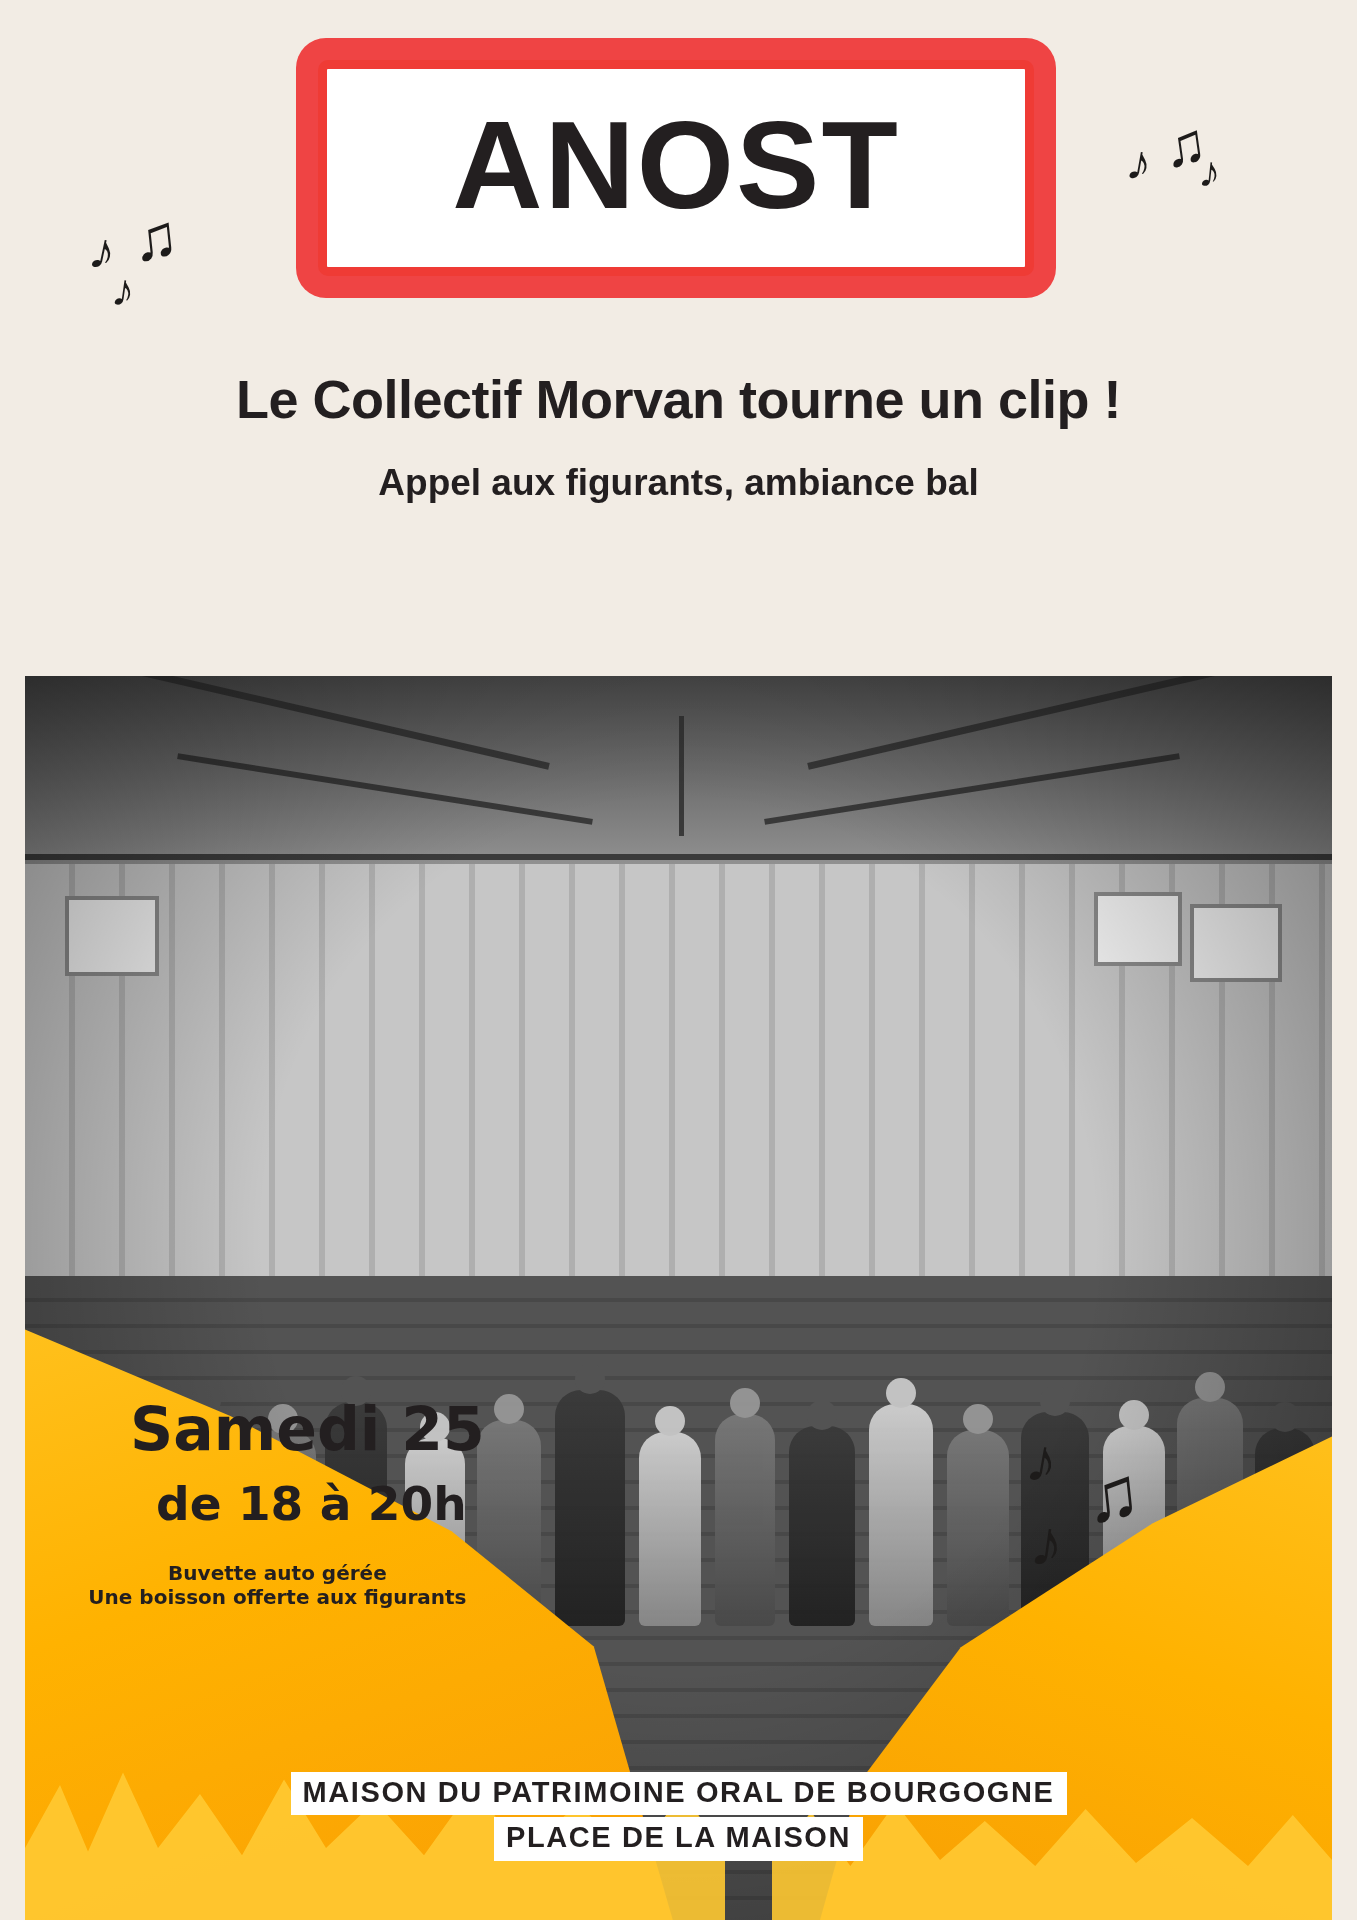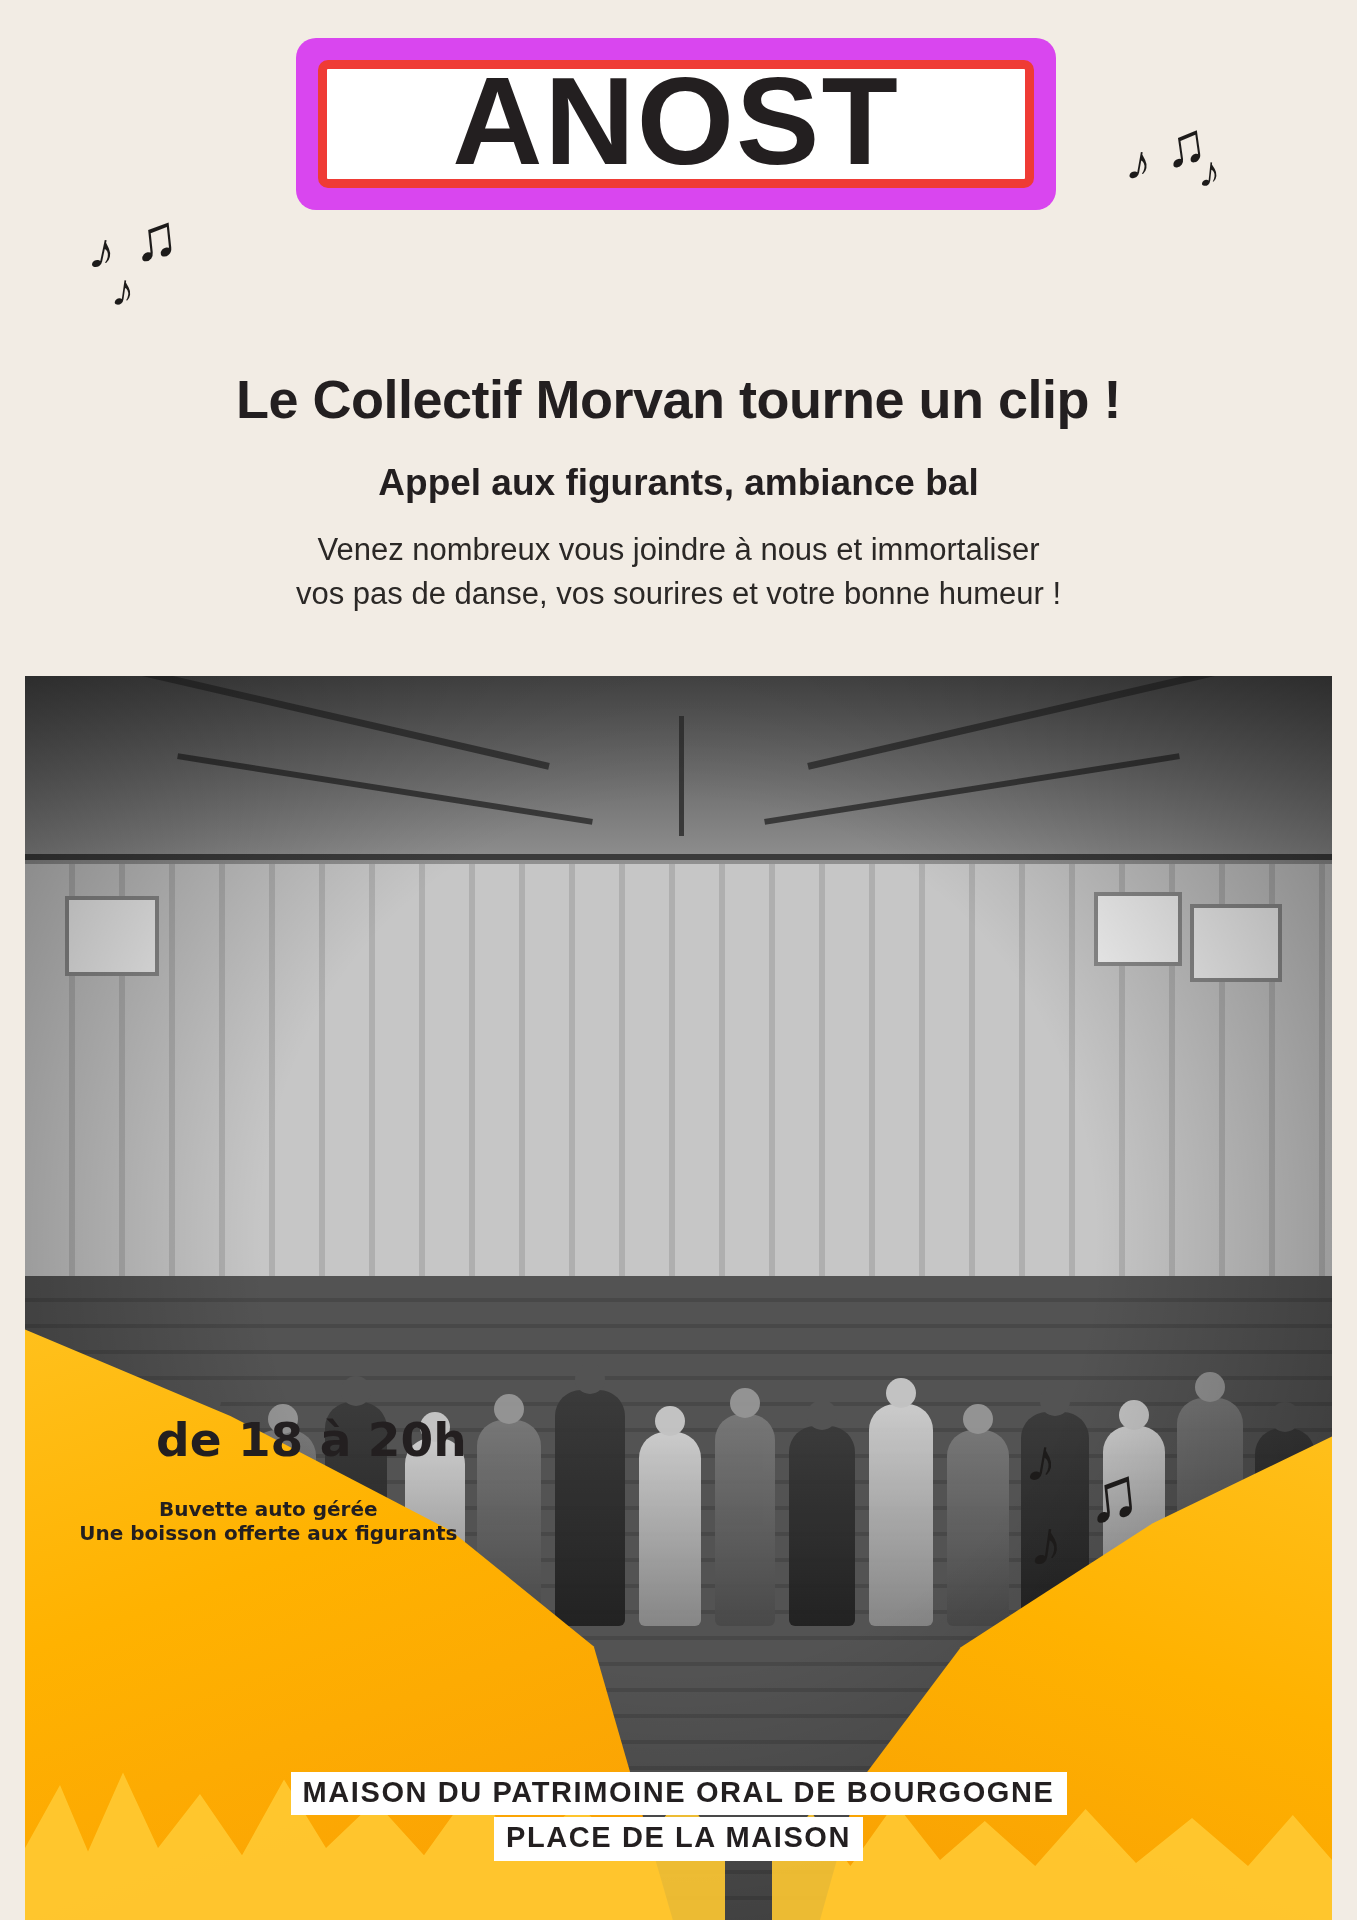--- a/index.html
+++ b/index.html
@@ -17,23 +17,23 @@
     background: #f2ece4;
     overflow: hidden;
   }
 
   
   .sign-wrap {
     position: absolute;
     left: 296px;
     top: 38px;
     width: 760px;
-    height: 172px;
-    background: #d946ef;
-    border-radius: 20px;
+    height: 260px;
+    background: #ef4444;
+    border-radius: 30px;
     box-shadow: 0 0 0 0 rgba(0,0,0,0);
   }
   .sign-inner {
     position: absolute;
     left: 22px;
     top: 22px;
     right: 22px;
     bottom: 22px;
     border: 9px solid #ef3b35;
     border-radius: 10px;
@@ -296,24 +296,20 @@
     <span class="n3">♪</span>
   </div>
   <div class="notes notes-right">
     <span class="n1">♪</span>
     <span class="n2">♫</span>
     <span class="n3">♪</span>
   </div>
 
   <div class="headline">Le Collectif Morvan tourne un clip !</div>
   <div class="subhead">Appel aux figurants, ambiance bal</div>
-  <div class="blurb">
-    <span>Venez nombreux vous joindre à nous et immortaliser</span>
-    <span>vos pas de danse, vos sourires et votre bonne humeur !</span>
-  </div>
 
   <div class="photo">
     <div class="photo-gray">
       <div class="photo-bg"></div>
       <div class="tent-roof">
         <div class="beam b1"></div>
         <div class="beam b2"></div>
         <div class="beam b3"></div>
         <div class="beam b4"></div>
         <div class="beam b6"></div>
@@ -353,20 +349,21 @@
   <div class="grass grass-r"></div>
 
   <div class="notes notes-bottom">
     <span class="n1">♪</span>
     <span class="n2">♫</span>
     <span class="n3">♪</span>
   </div>
 
   <div class="date-block">
     <div class="date-line1">
+      <span>Samedi 25</span>
     </div>
     <div class="date-hours">de 18 à 20h</div>
     <div class="bar-info">
       <span>Buvette auto gérée</span>
       <span>Une boisson offerte aux figurants</span>
     </div>
   </div>
 
   <div class="venue">
     <span class="l1">MAISON DU PATRIMOINE ORAL DE BOURGOGNE</span><br>

